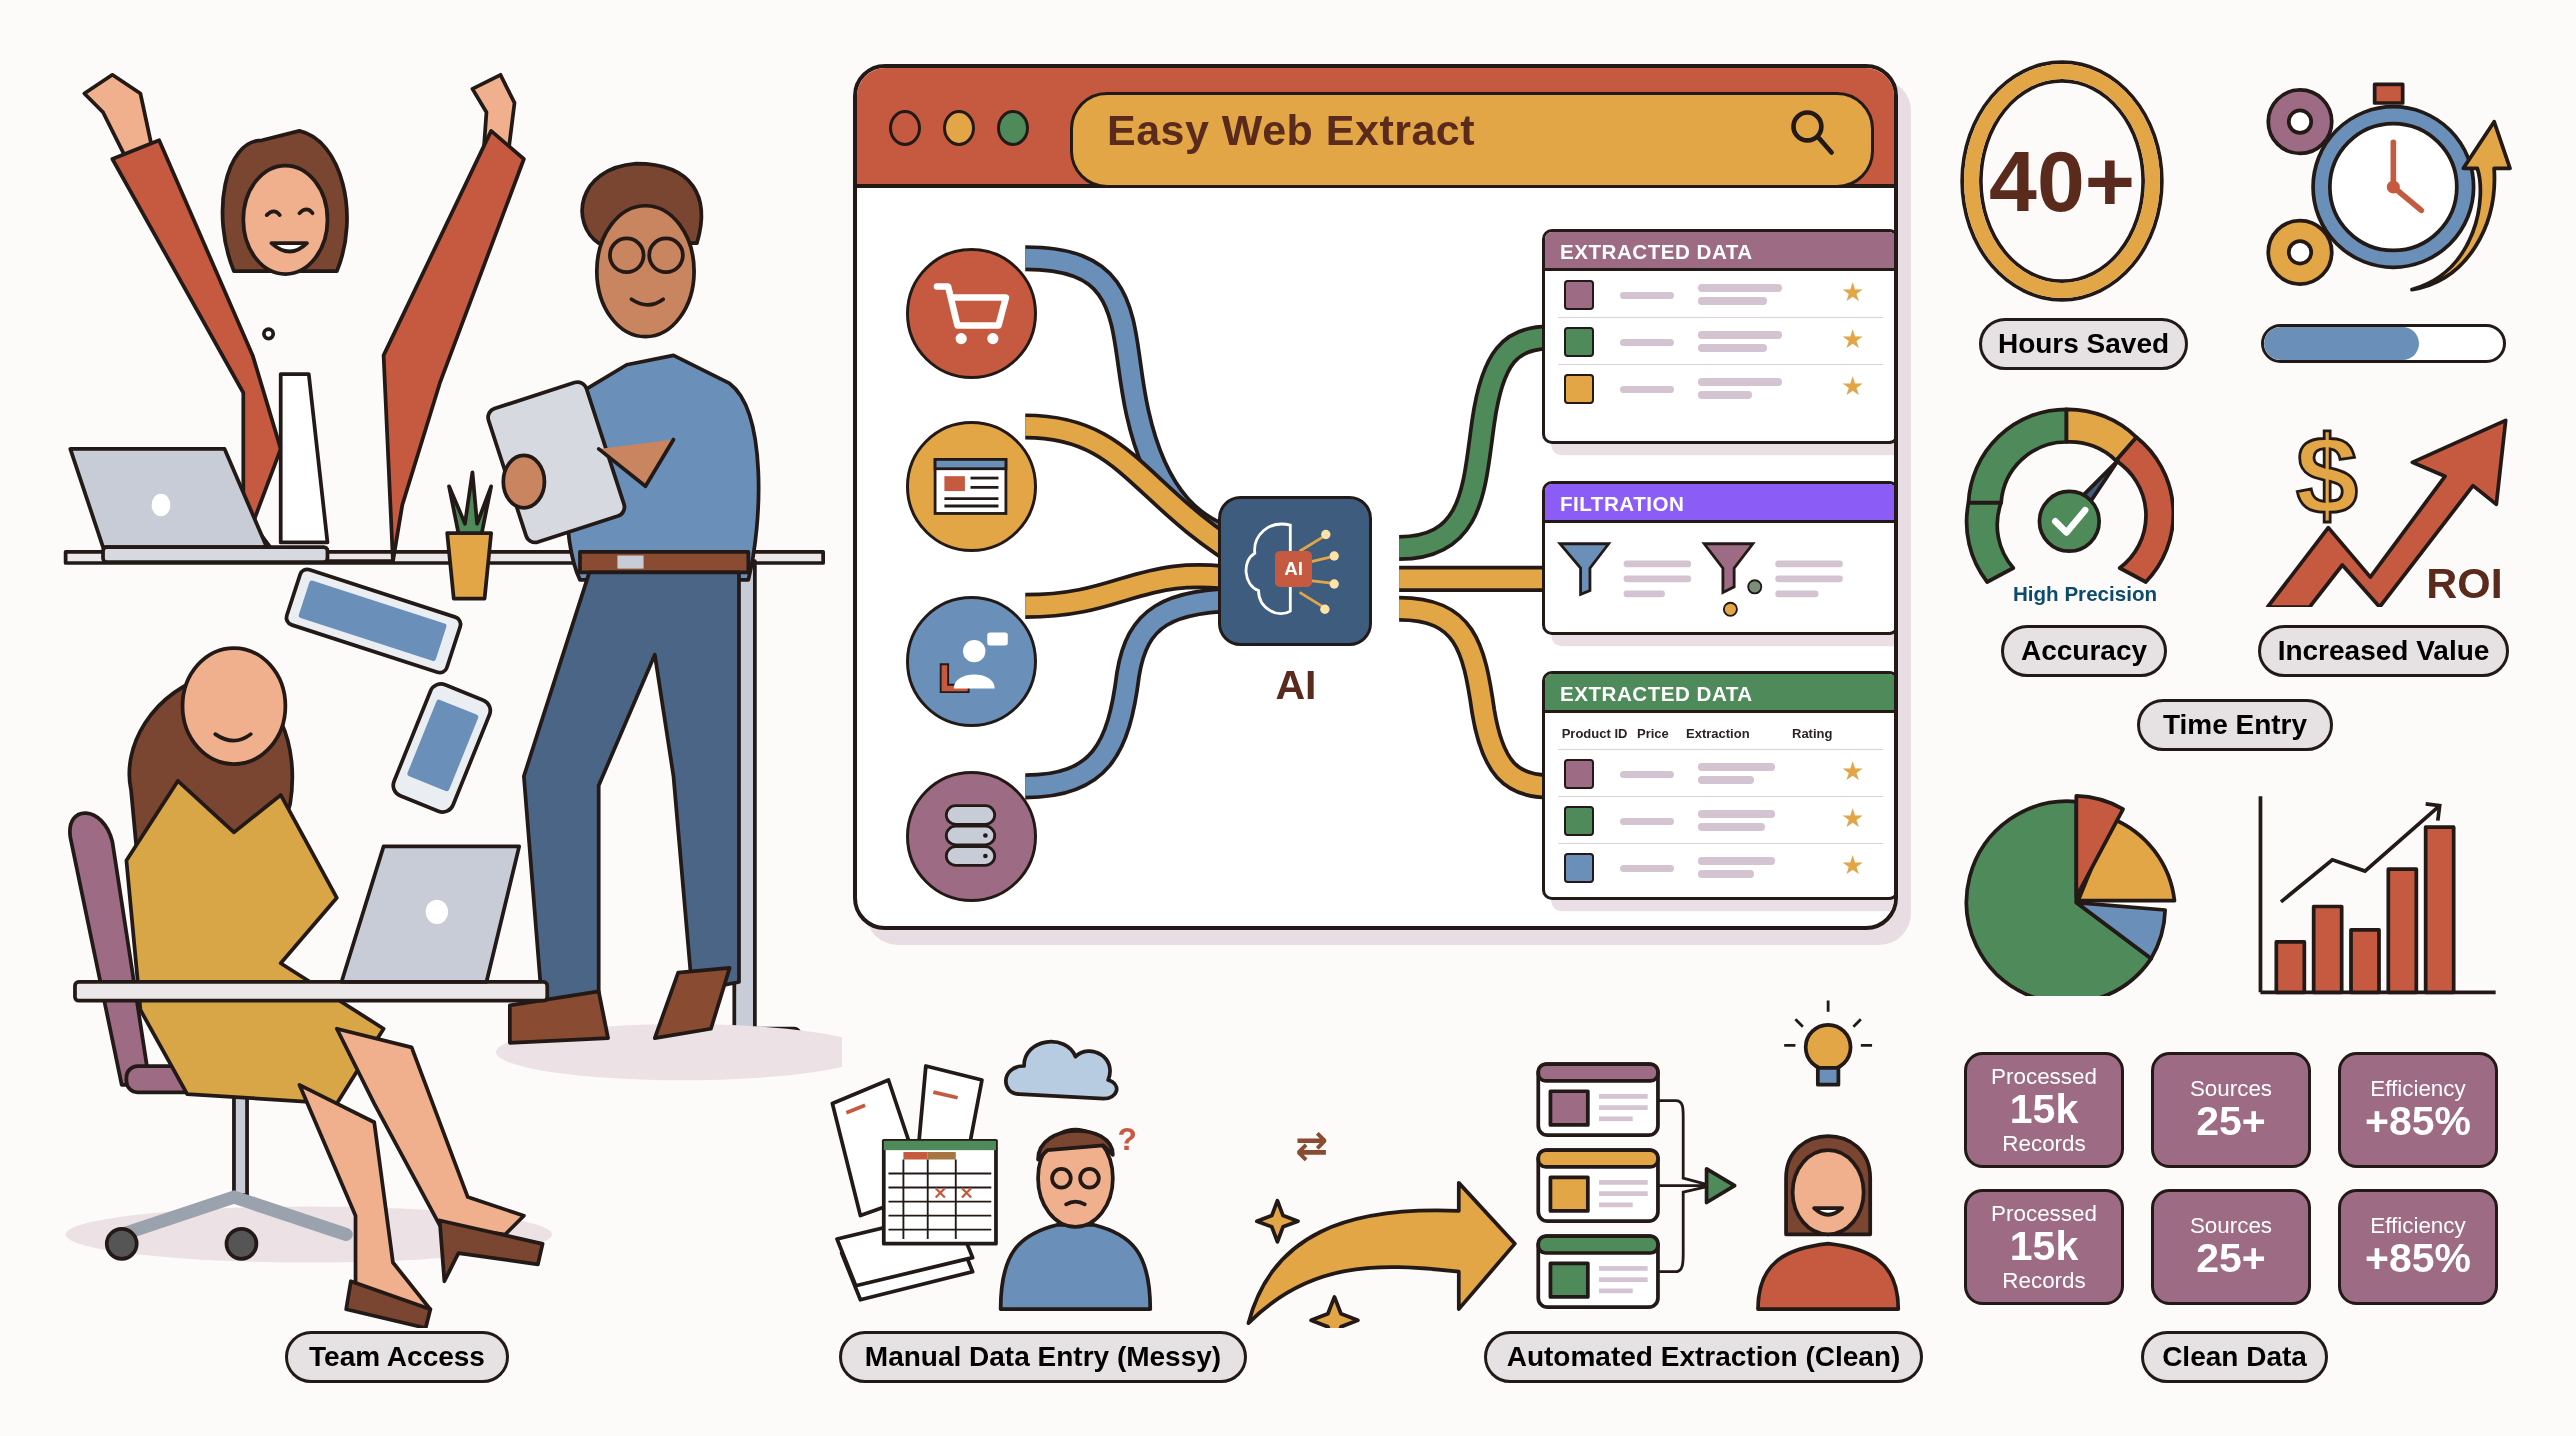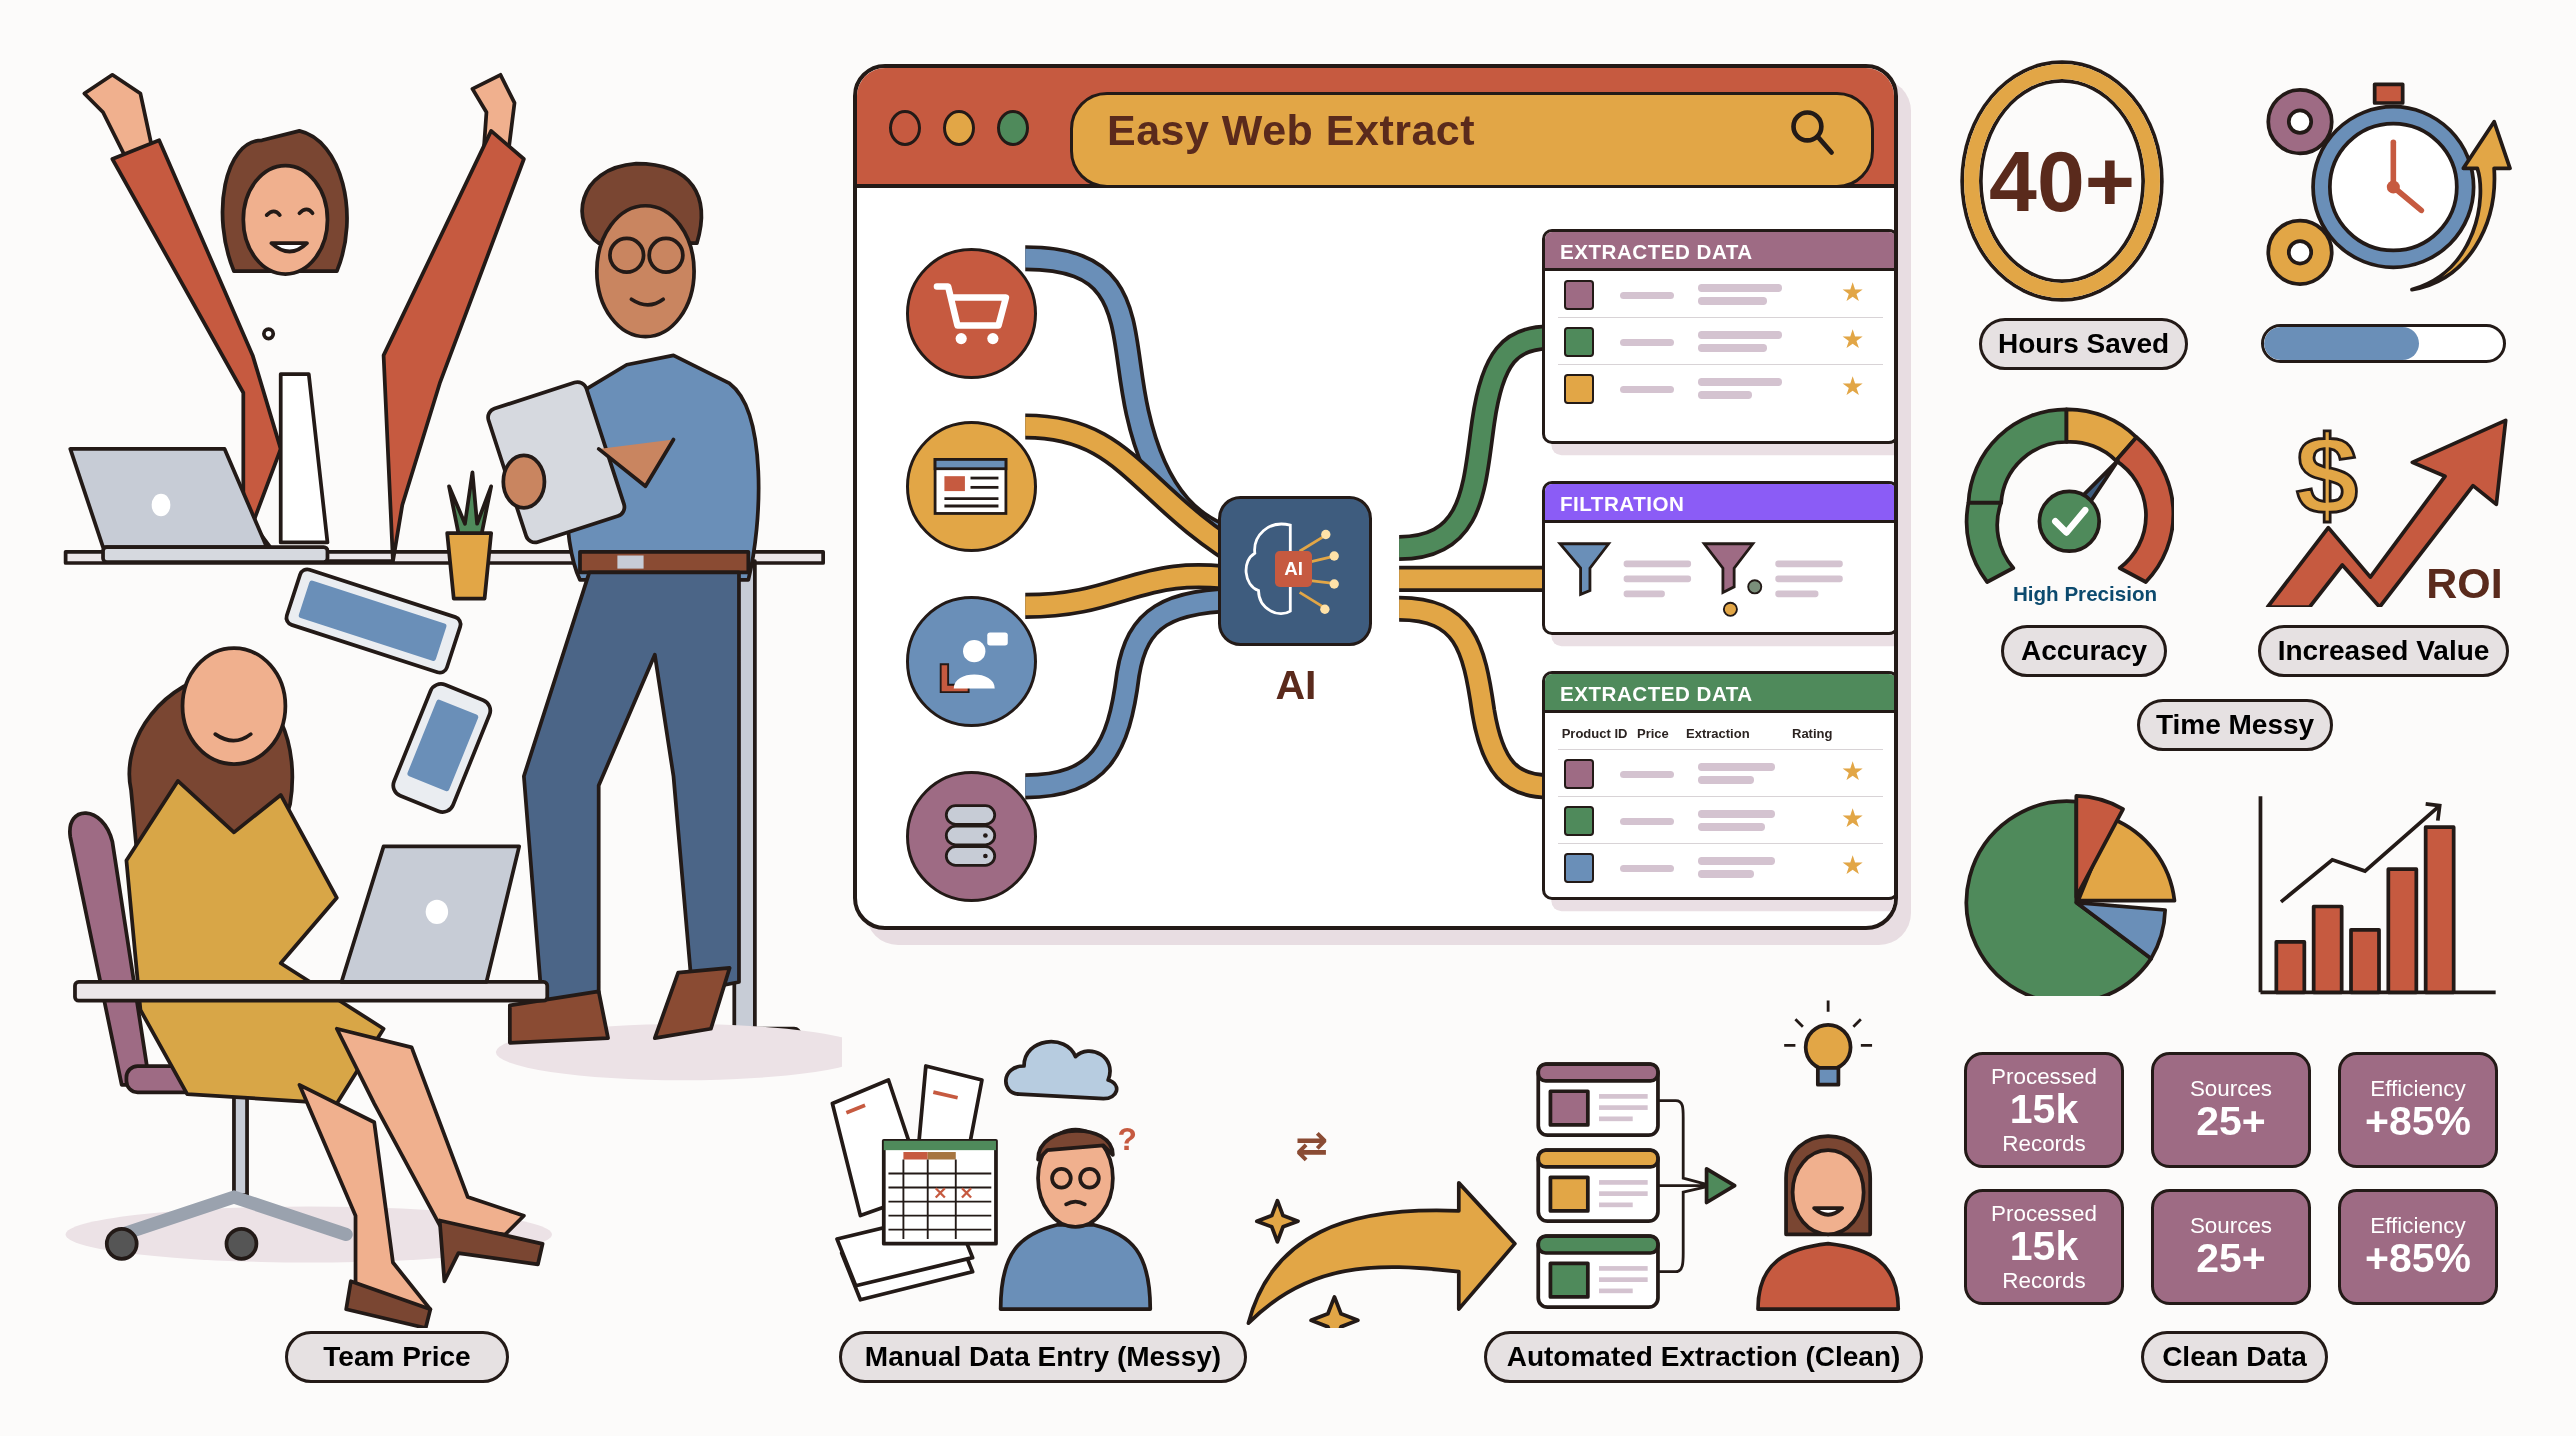--- a/index.html
+++ b/index.html
@@ -135,21 +135,21 @@
       <path d="M470 1305 L580 1330 L575 1352 L490 1340 L475 1370 Z" fill="#7a4632" class="ink" stroke-width="3"></path>
       <path d="M375 1370 L460 1400 L455 1420 L370 1400 Z" fill="#7a4632" class="ink" stroke-width="3"></path>
 
       <rect x="80" y="1050" width="505" height="20" rx="4" fill="#ece7e9" class="ink" stroke-width="3"></rect>
       <path d="M410 905 L555 905 L520 1050 L365 1050 Z" fill="#c7ccd6" class="ink" stroke-width="3"></path>
       <ellipse cx="467" cy="975" rx="12" ry="13" fill="#fff"></ellipse>
     </g>
   </svg>
 </div>
 
-<div class="pill" style="left:285px;top:1331px;width:224px;">Team Price</div>
+<div class="pill" style="left:285px;top:1331px;width:224px;">Team Access</div>
 
 <div class="browser">
   <div class="browser-bar">
     <div class="dot" style="left:32px;background:#c65a40;"></div>
     <div class="dot" style="left:86px;background:#e2a646;"></div>
     <div class="dot" style="left:140px;background:#4f8a5b;"></div>
     <div class="search">
       <span class="search-title">Easy Web Extract</span>
       <svg class="search-icon" width="52" height="52" viewBox="0 0 56 56">
         <circle cx="22" cy="22" r="15" fill="none" stroke="#231a17" stroke-width="5"></circle>
@@ -409,21 +409,21 @@
 <div class="abs" style="left:1996px;top:582px;width:178px;font-size:20.6px;font-weight:700;color:#0c4a6e;text-align:center;">High Precision</div>
 <div class="pill" style="left:2001px;top:625px;width:166px;">Accuracy</div>
 
 <svg class="abs" style="left:2263px;top:411px;" width="252" height="196" viewBox="0 0 270 210">
   <text x="35" y="110" fill="#e2a646" stroke="#231a17" stroke-width="3" font-size="120" font-weight="700" font-family="Liberation Sans, sans-serif">$</text>
   <path d="M5 210 L70 125 L115 178 L195 70 L160 55 L260 10 L250 100 L225 80 L125 210 L85 165 L50 210 Z" fill="#c65a40" class="ink" stroke-width="3"></path>
   <text x="175" y="200" fill="#5a2a1c" font-size="46" font-weight="700" font-family="Liberation Sans, sans-serif">ROI</text>
 </svg>
 <div class="pill" style="left:2258px;top:625px;width:251px;">Increased Value</div>
 
-<div class="pill" style="left:2137px;top:699px;width:196px;">Time Messy</div>
+<div class="pill" style="left:2137px;top:699px;width:196px;">Time Entry</div>
 
 <svg class="abs" style="left:1964px;top:781px;" width="234" height="215" viewBox="0 0 250 230">
   <path d="M120 130 L120 22 A108 108 0 1 0 200 190 Z" fill="#4f8a5b" class="ink" stroke-width="3"></path>
   <path d="M120 130 L200 190 A108 108 0 0 0 215 138 Z" fill="#6a8fb8" class="ink" stroke-width="3"></path>
   <path d="M122 128 L158 40 A108 108 0 0 1 225 128 Z" fill="#e2a646" class="ink" stroke-width="3"></path>
   <path d="M120 124 L120 16 A108 108 0 0 1 170 30 Z" fill="#c65a40" class="ink" stroke-width="3"></path>
 </svg>
 
 <svg class="abs" style="left:2253px;top:785px;" width="252" height="215" viewBox="0 0 270 230">
   <line x1="8" y1="12" x2="8" y2="222" stroke="#231a17" stroke-width="4"></line>

